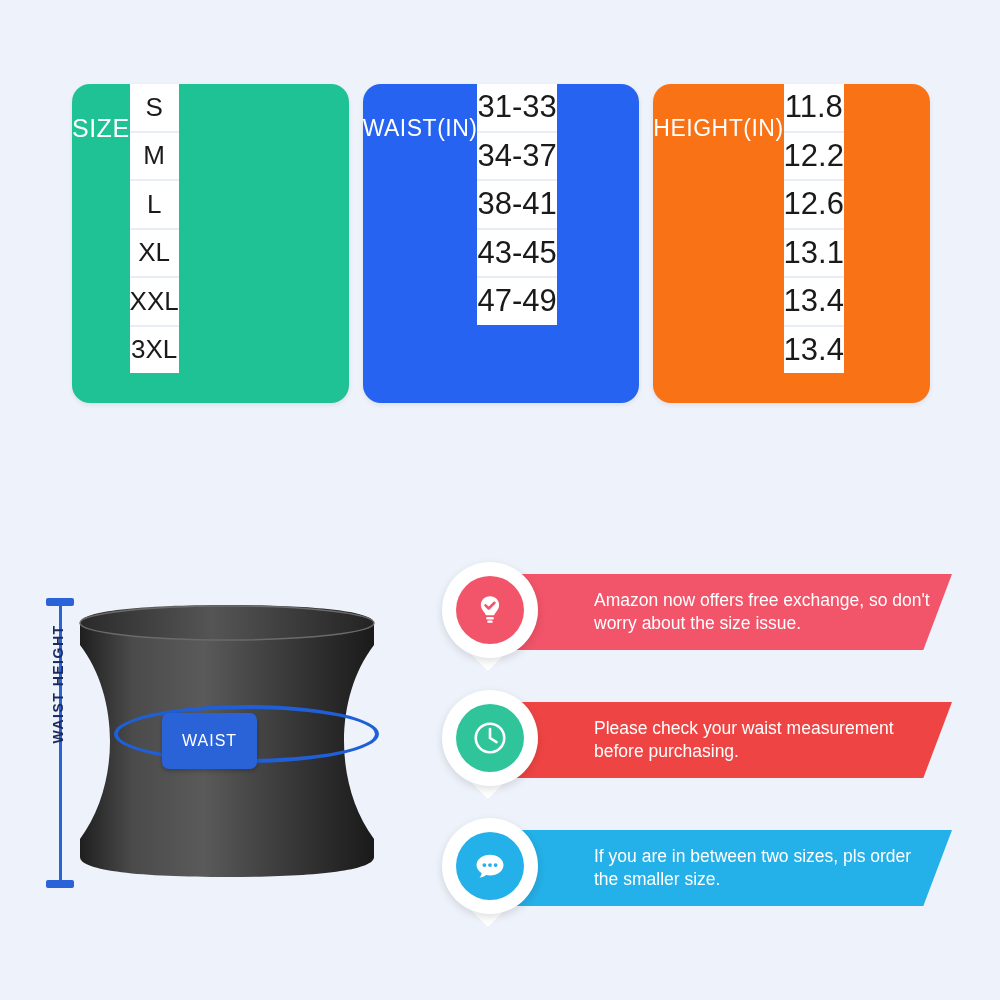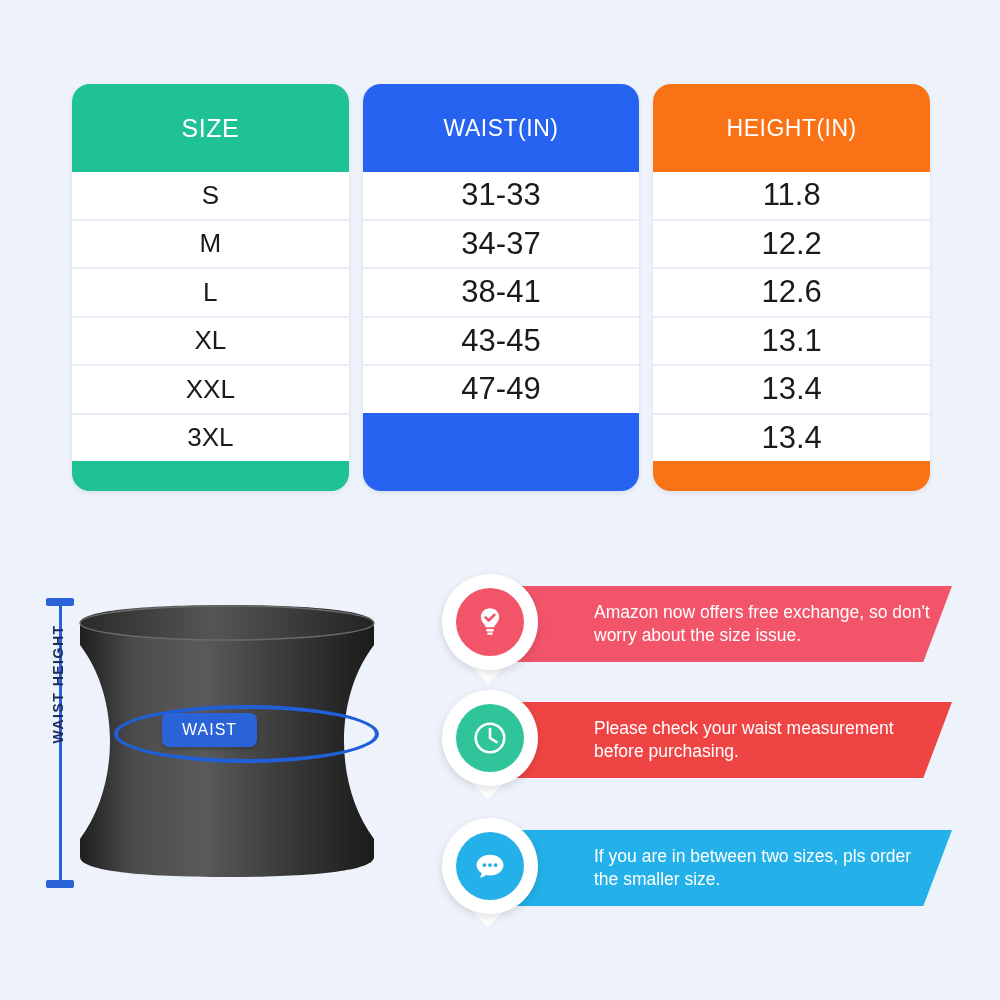--- a/index.html
+++ b/index.html
@@ -22,21 +22,21 @@
     top: 84px;
     width: 858px;
     display: flex;
     gap: 14px;
   }
   .table-col {
     flex: 1;
     border-radius: 18px;
     overflow: hidden;
     display: flex;
-    flex-direction: column;
+    flex-direction: row;
     box-shadow: 0 2px 5px rgba(0,0,0,0.08);
   }
   .table-col.size { background: #1ec294; }
   .table-col.waist { background: #2563f0; }
   .table-col.height { background: #f97216; }
 
   .col-header {
     height: 88px;
     display: flex;
     align-items: center;
@@ -99,21 +99,21 @@
     box-sizing: border-box;
   }
   .waist-label {
     position: absolute;
     left: 90px;
     top: 108px;
     background: #2a63d8;
     color: #fff;
     font-size: 16px;
     letter-spacing: 1px;
-    padding: 8px 20px;
+    padding: 19px 20px;
     border-radius: 7px;
     box-shadow: 0 2px 4px rgba(0,0,0,0.25);
   }
 
   .height-gauge {
     position: absolute;
     left: 30px;
     top: 38px;
     width: 40px;
     height: 290px;
@@ -156,21 +156,21 @@
     top: 556px;
     width: 560px;
     height: 420px;
   }
   .note {
     position: absolute;
     left: 10px;
     width: 510px;
     height: 92px;
   }
-  .note:nth-child(1) { top: 22px; }
+  .note:nth-child(1) { top: 10px; }
   .note:nth-child(2) { top: 138px; }
   .note:nth-child(3) { top: 266px; }
 
   .ribbon {
     position: absolute;
     left: 32px;
     top: 8px;
     width: 478px;
     height: 76px;
     clip-path: polygon(0 0, 100% 0, 94% 100%, 0 100%, 6% 50%);

